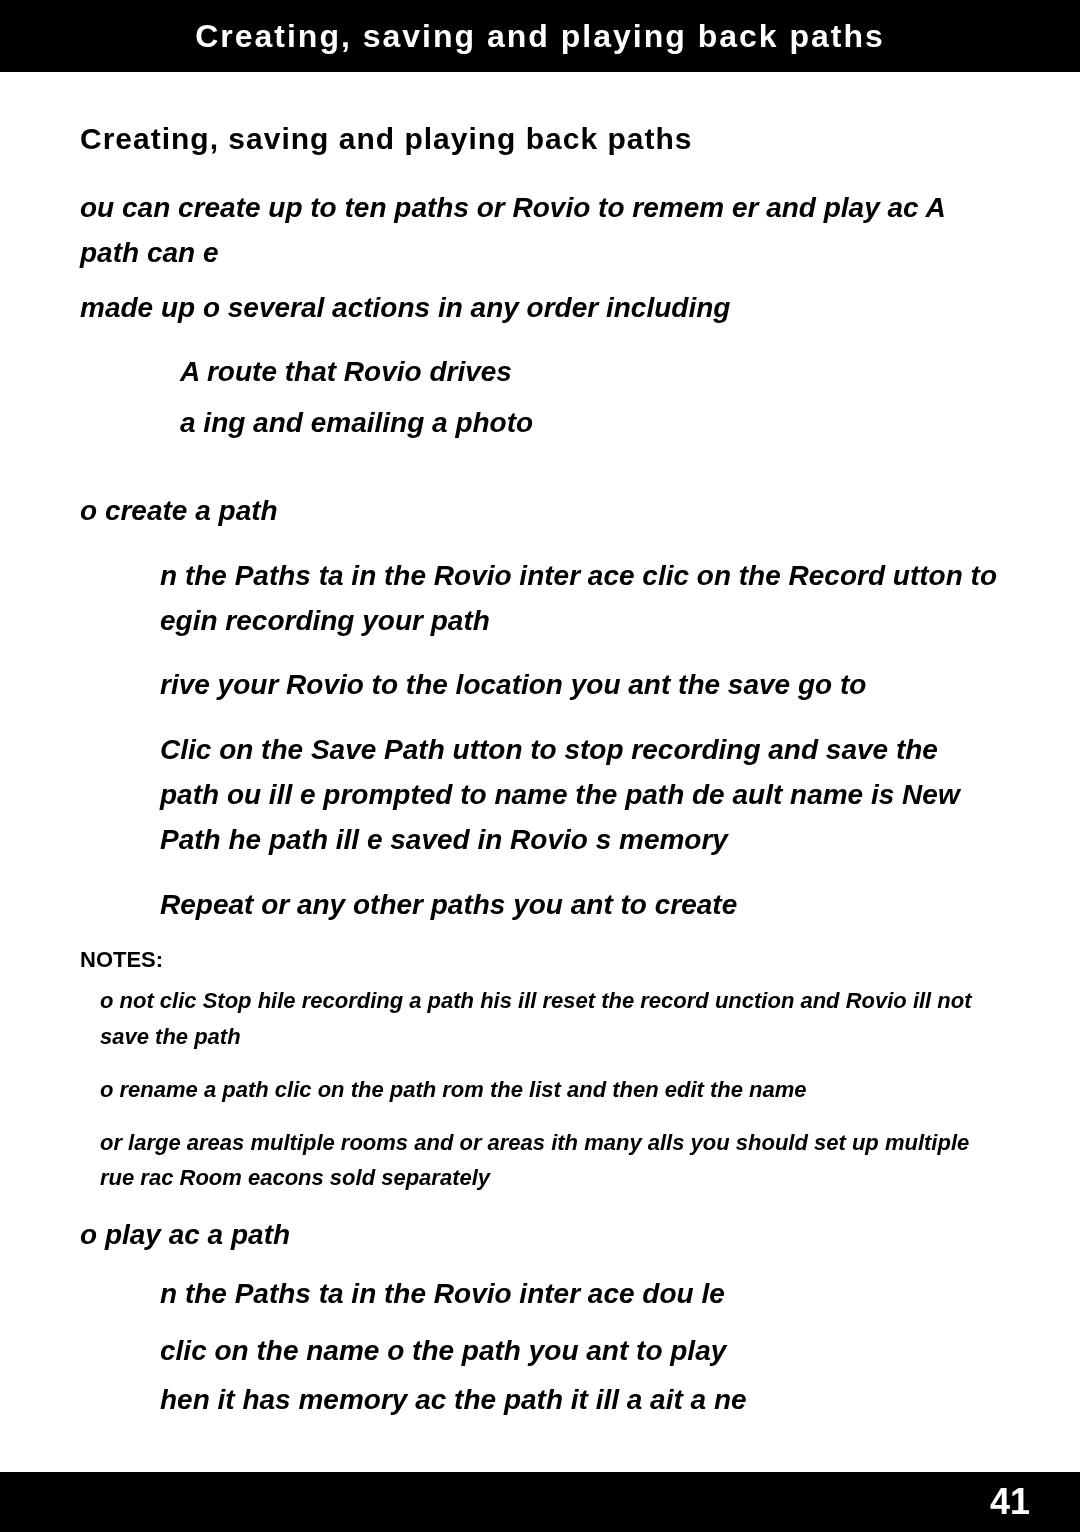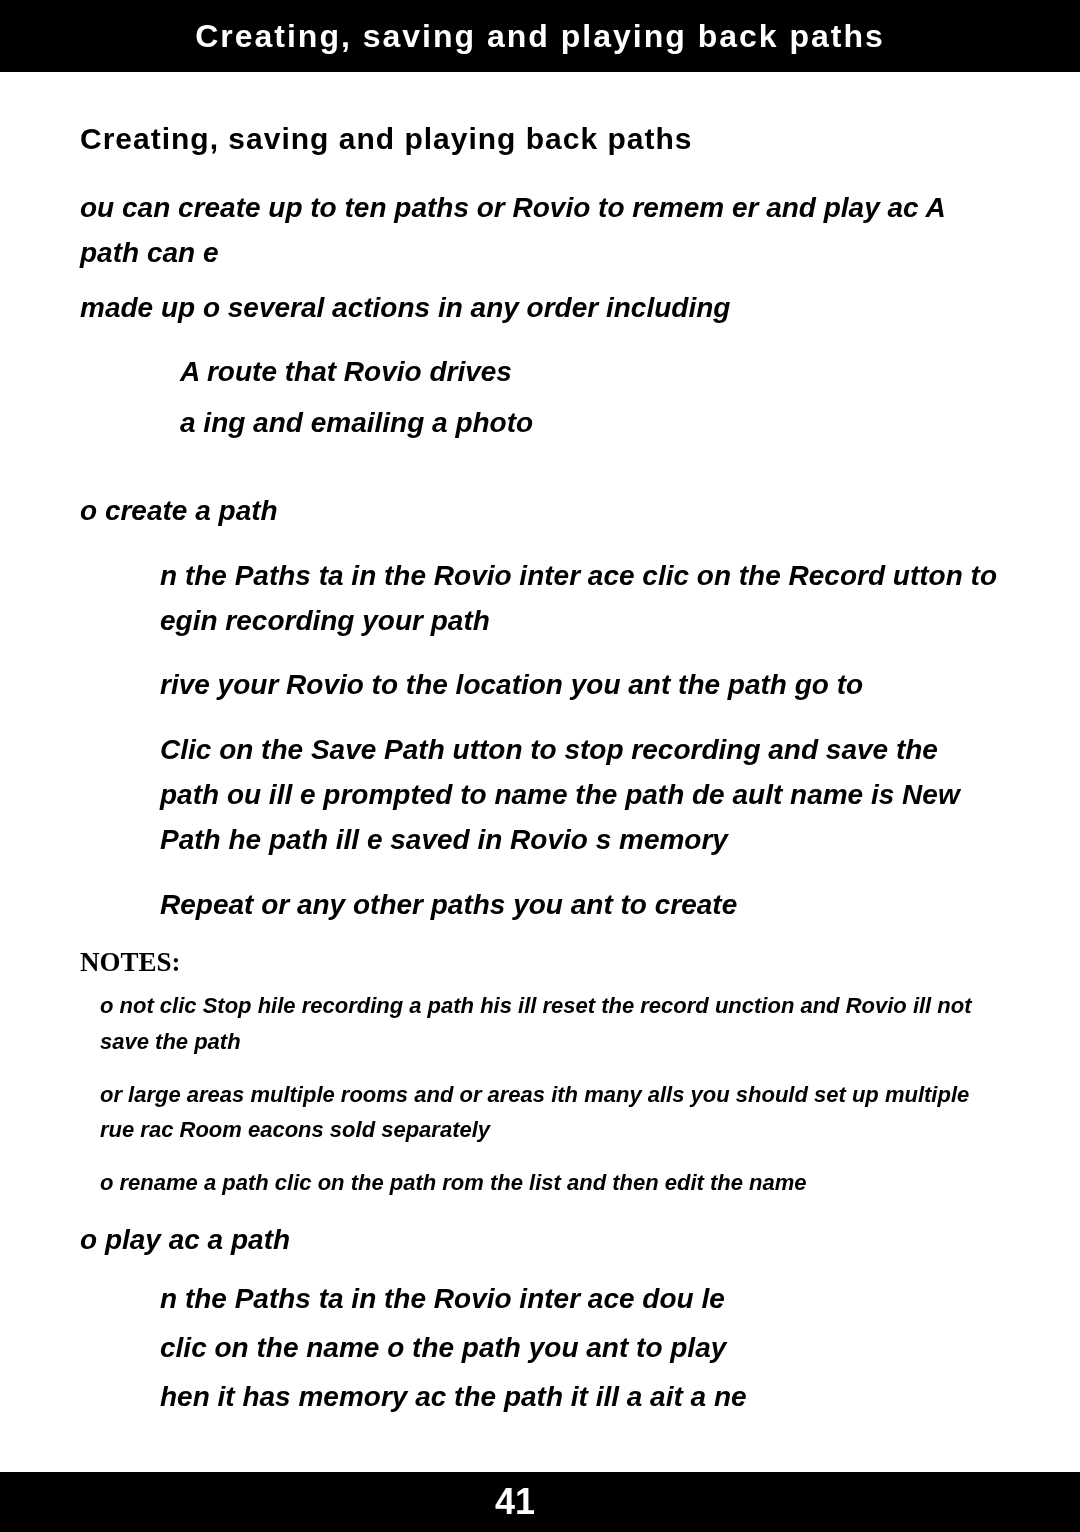--- a/index.html
+++ b/index.html
@@ -67,23 +67,23 @@
     .sub-section {
       margin-bottom: 18px;
     }
 
     .step-block {
       margin-left: 80px;
       margin-bottom: 16px;
     }
 
     .notes-label {
-      font-size: 27px;
+      font-size: 22px;
       font-weight: bold;
-      font-family: Liberation Serif, serif;
+      font-family: Liberation Sans, sans-serif;
       margin-bottom: 10px;
       font-style: normal;
     }
 
     .note-item {
       font-size: 22px;
       font-style: italic;
       font-weight: bold;
       font-family: Arial, sans-serif;
       line-height: 1.6;
@@ -93,21 +93,21 @@
 
     .footer-bar {
       background: #000000;
       width: 100%;
       height: 60px;
       position: absolute;
       bottom: 0;
       left: 0;
       display: flex;
       align-items: center;
-      justify-content: center;
+      justify-content: flex-end;
       padding-right: 50px;
     }
 
     .page-number {
       color: #ffffff;
       font-size: 36px;
       font-weight: bold;
       font-family: Arial, sans-serif;
     }
   </style>
@@ -132,42 +132,42 @@
     <div class="body-text">a   ing and emailing a photo</div>
   </div>
 
   <div class="body-text" style="margin-bottom:20px;margin-top:43px;">o create a path</div>
 
   <div class="step-block">
     <div class="body-text">n the Paths ta   in the Rovio inter  ace  clic   on the Record   utton to   egin recording your path</div>
   </div>
 
   <div class="step-block">
-    <div class="body-text">rive your Rovio to the location you   ant the path go to</div>
+    <div class="body-text">rive your Rovio to the location you   ant the save go to</div>
   </div>
 
   <div class="step-block">
     <div class="body-text">Clic   on the Save Path   utton to stop recording and save the path    ou  ill   e prompted to name the path   de  ault name is New Path      he path  ill  e saved in Rovio  s memory</div>
   </div>
 
   <div class="step-block">
     <div class="body-text">Repeat   or any other paths you   ant to create</div>
   </div>
 
   <div style="margin-top:10px; margin-bottom:6px;">
     <div class="notes-label">NOTES:</div>
     <div class="note-item">o not clic   Stop   hile recording a path    his  ill reset the record   unction and Rovio  ill not save the path</div>
+    <div class="note-item">o rename a path   clic   on the path   rom the list and then edit the name</div>
     <div class="note-item">or large areas   multiple rooms   and   or areas   ith many   alls   you should set up multiple   rue  rac   Room  eacons   sold separately</div>
-    <div class="note-item">o rename a path   clic   on the path   rom the list and then edit the name</div>
   </div>
 
   <div class="body-text" style="margin-top:10px; margin-bottom:14px;">o play   ac   a path</div>
 
   <div class="step-block">
-    <div class="body-text" style="margin-bottom:4px;">n the Paths ta   in the Rovio inter  ace   dou  le</div>
+    <div class="body-text" style="margin-bottom:12px;">n the Paths ta   in the Rovio inter  ace   dou  le</div>
     <div class="body-text" style="margin-bottom:4px;">clic   on the name o    the path you   ant to play</div>
     <div class="body-text" style="margin-bottom:4px;">hen it has memory   ac   the path   it   ill a   ait a ne</div>
   </div>
 
 </div>
 
 <div class="footer-bar">
   <span class="page-number">41</span>
 </div>
 

